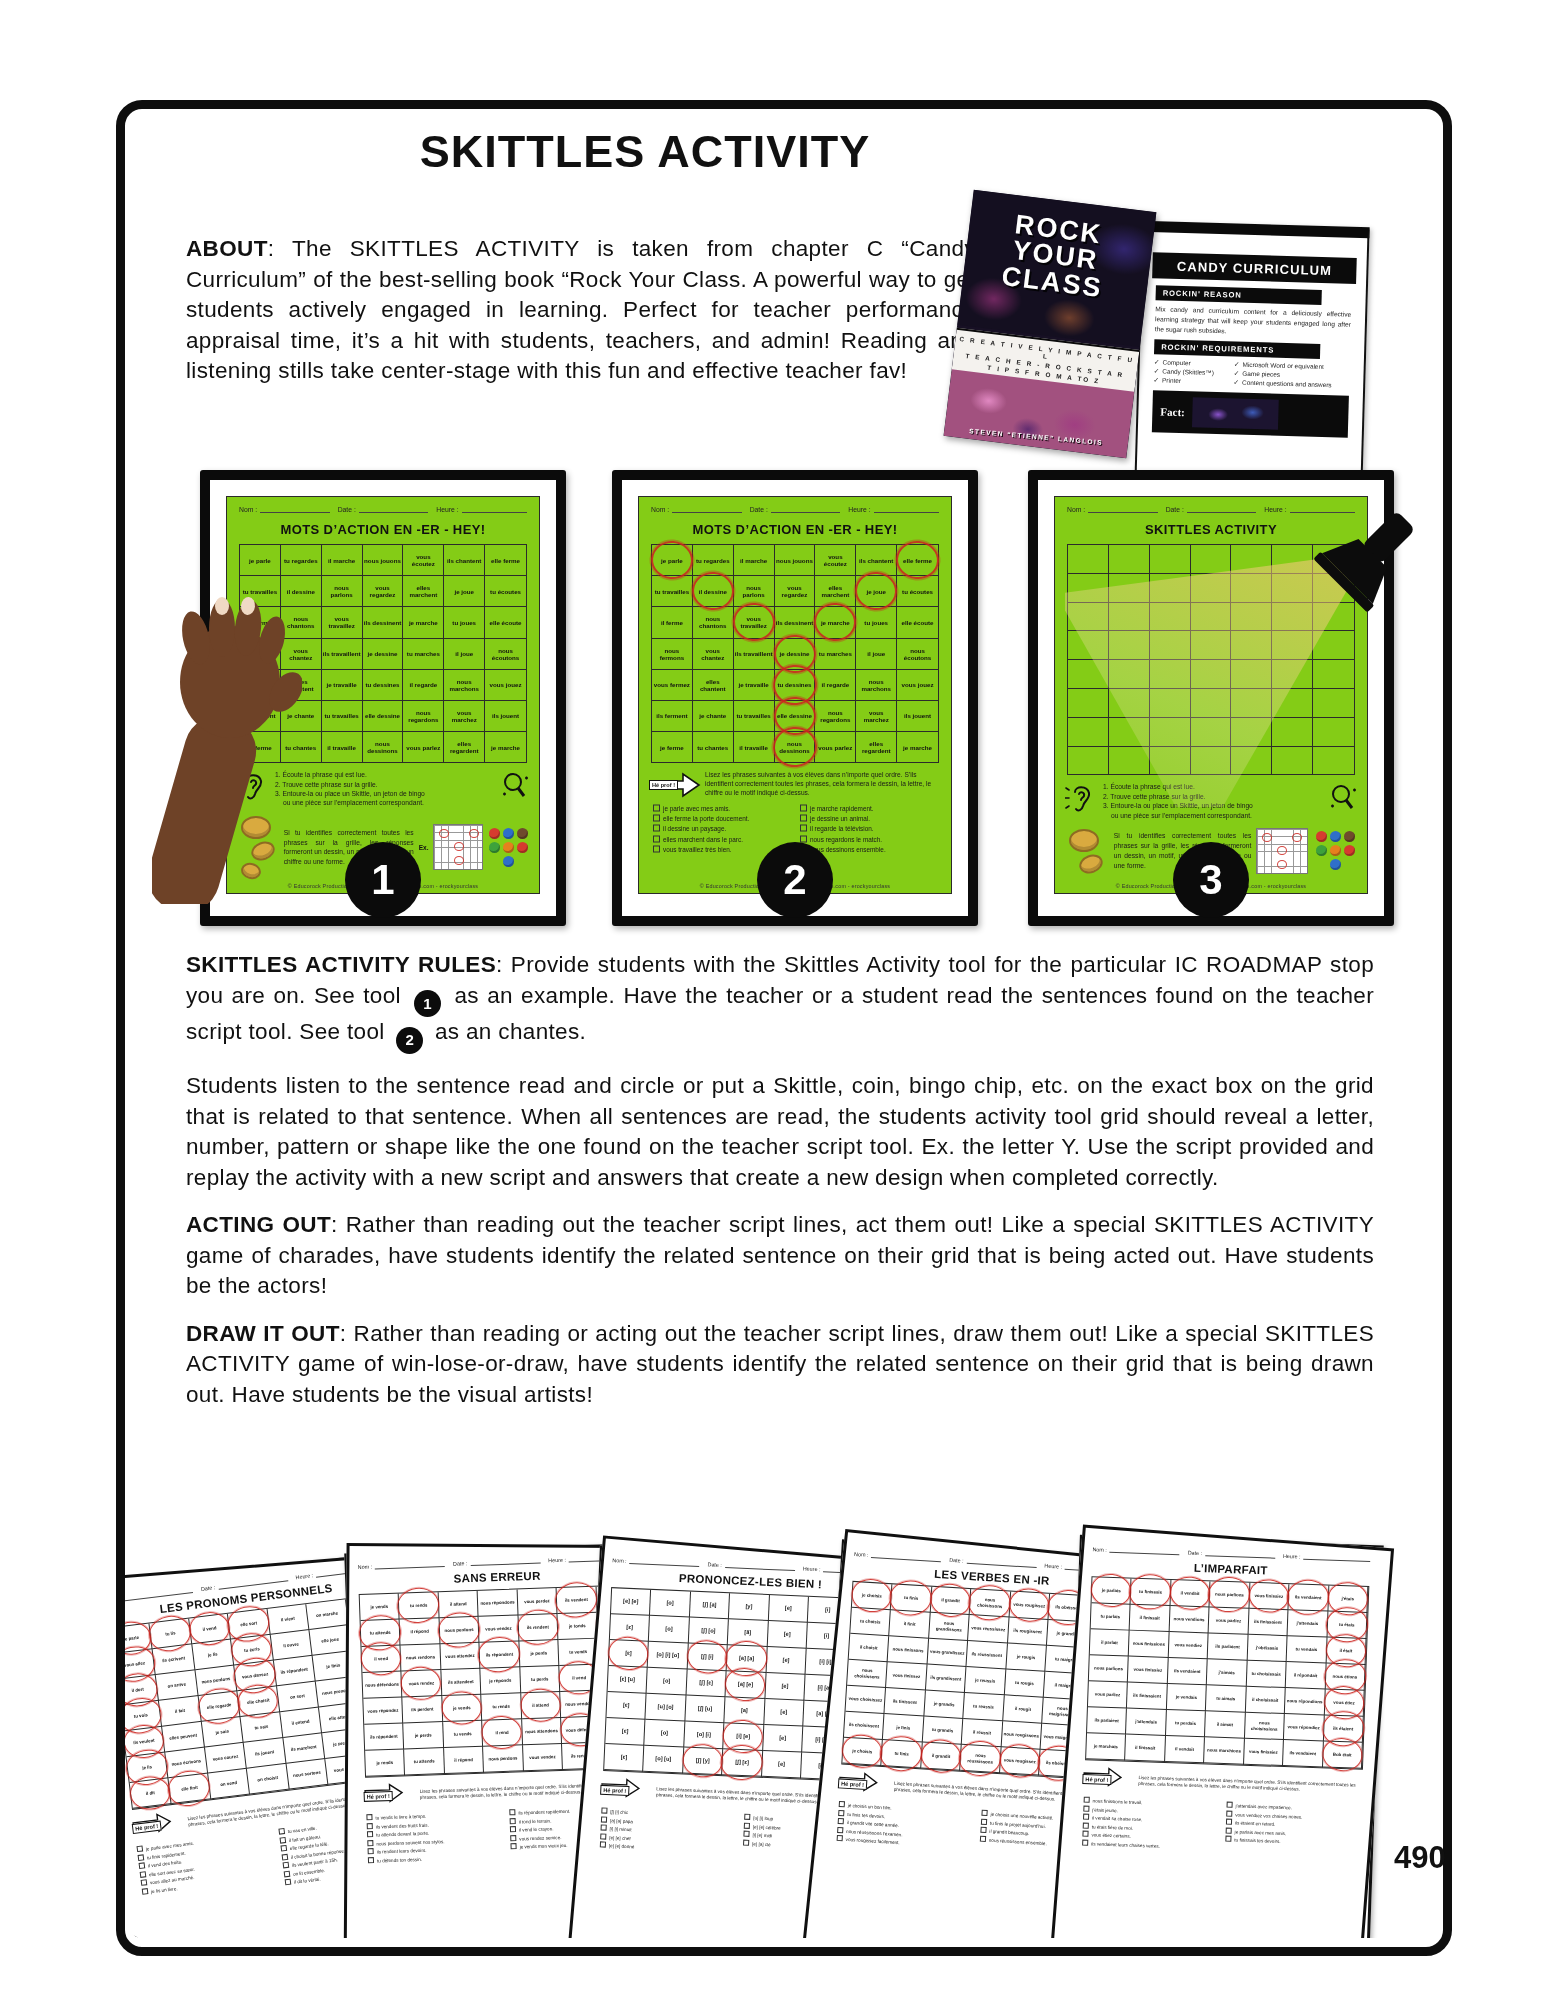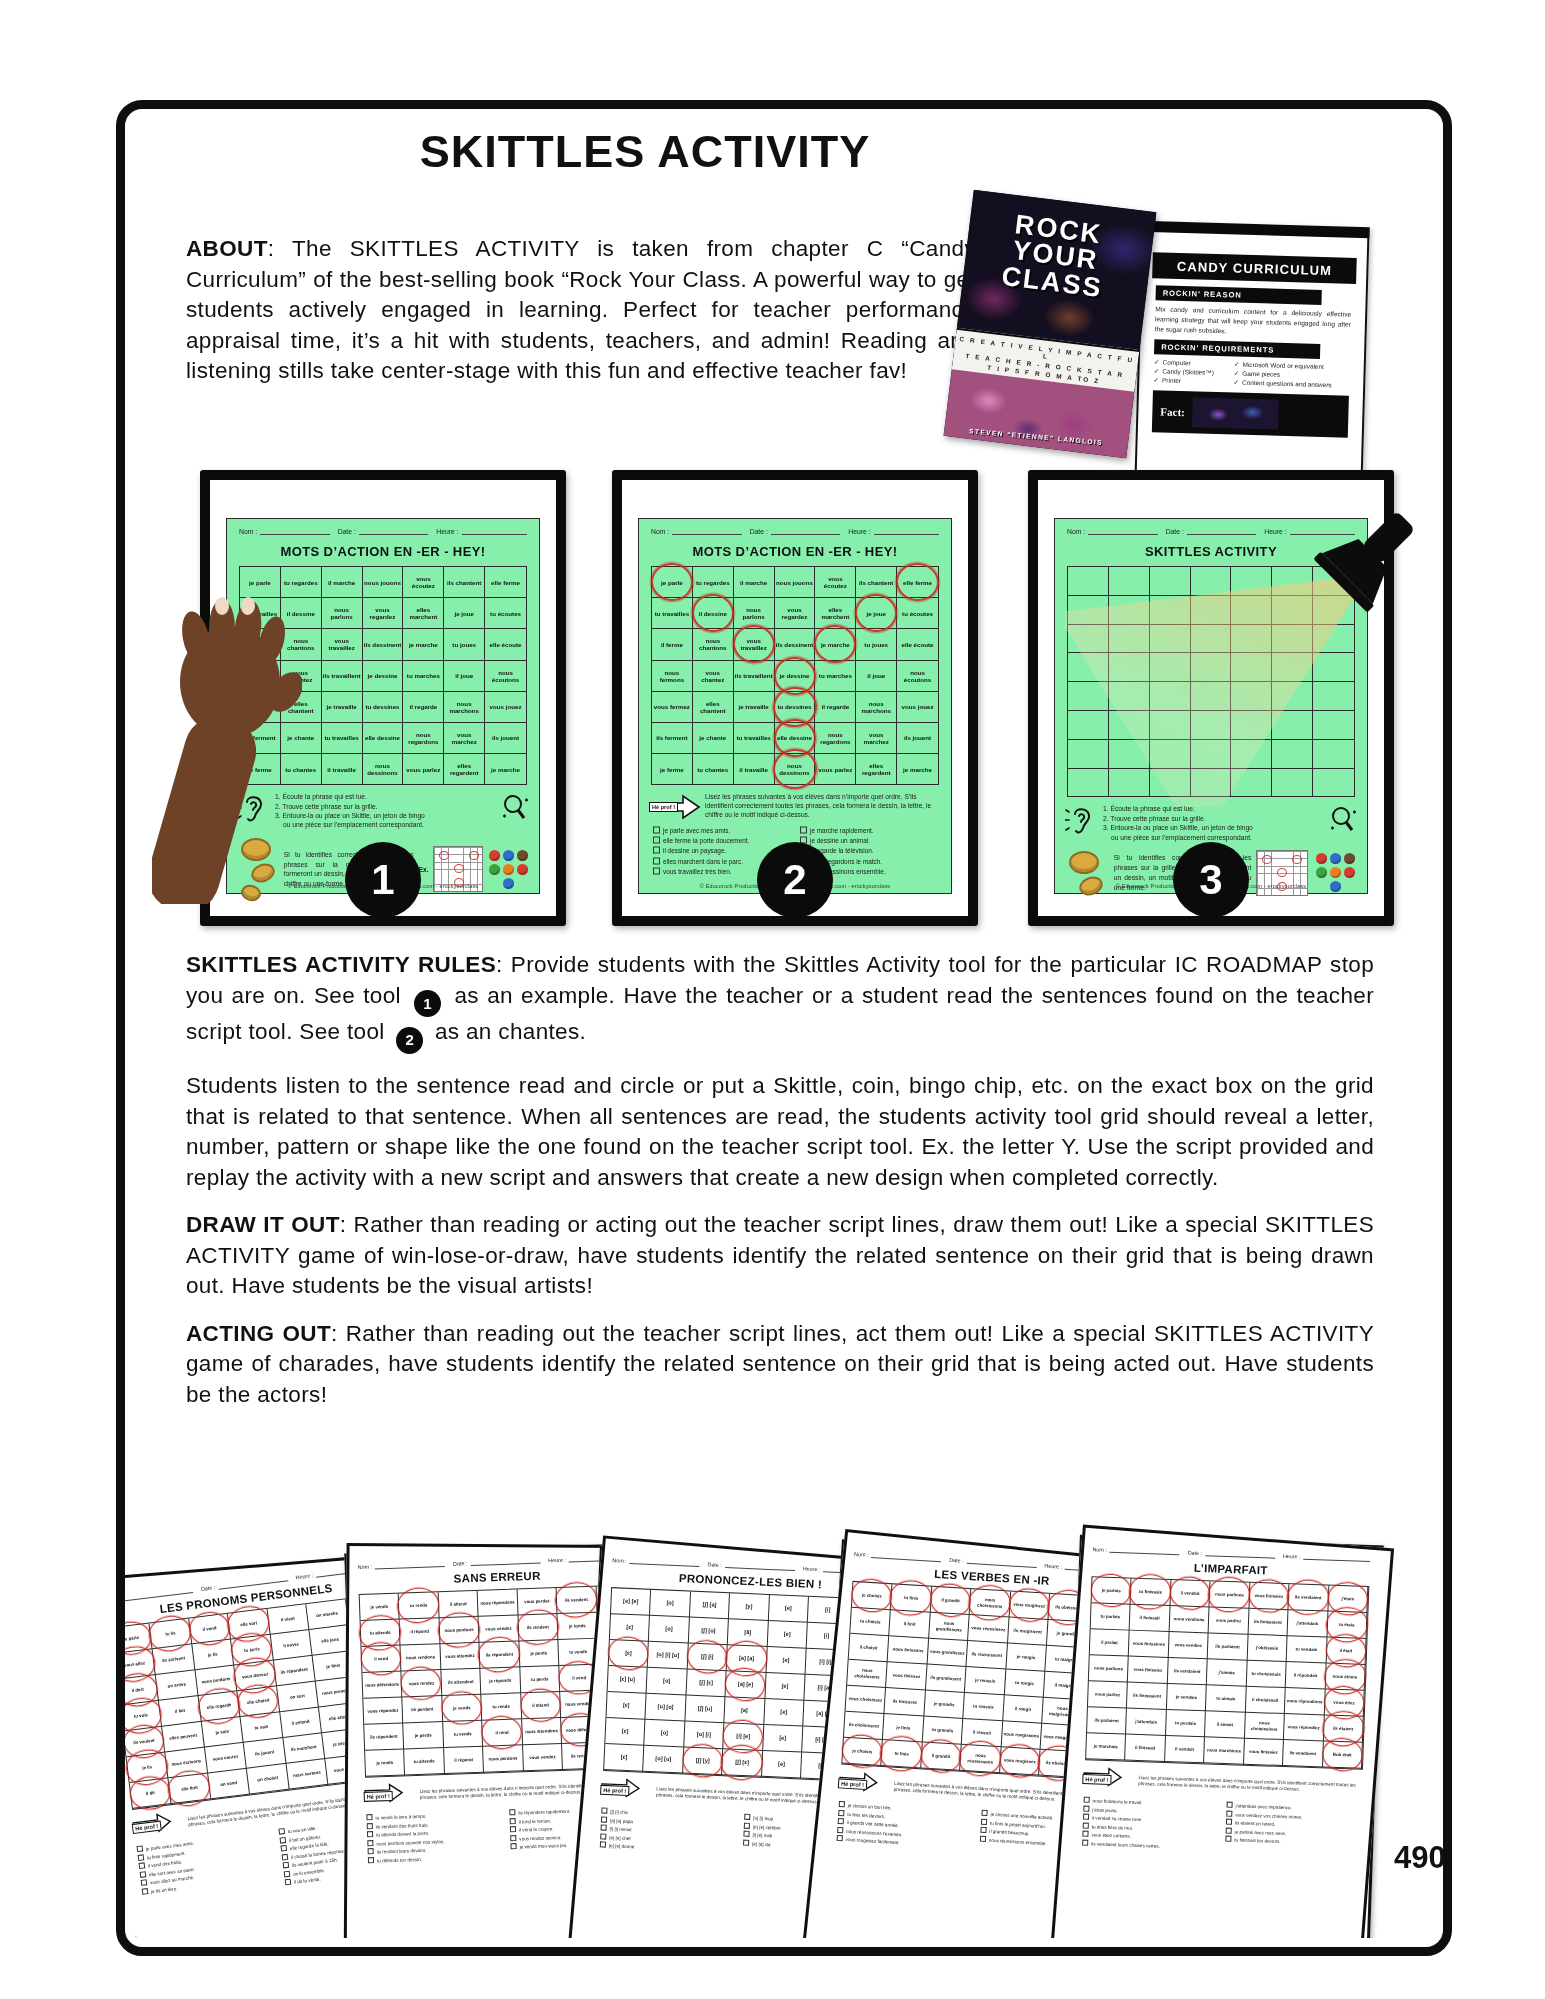--- a/index.html
+++ b/index.html
@@ -49,21 +49,21 @@
   .cc-item i{font-style:normal;font-size:7px;line-height:1;}
   .cc-fact{margin:7px 14px 0;background:#0b0b0b;color:#fff;display:flex;align-items:center;
     gap:8px;padding:6px 8px;}
   .cc-fact span{font-family:"Liberation Serif","DejaVu Serif",serif;font-weight:700;font-size:11px;}
   .cc-photo{width:86px;height:30px;background:
     radial-gradient(14px 9px at 30% 55%,rgba(150,90,220,.9),transparent 70%),
     radial-gradient(16px 10px at 70% 45%,rgba(70,110,220,.8),transparent 70%),#1c1430;}
   
   .tool{position:absolute;top:470px;width:346px;height:436px;background:#fff;
     border:10px solid #0b0b0b;border-radius:3px;z-index:20;box-shadow:2px 3px 6px rgba(0,0,0,.3);}
-  .tpage{position:absolute;left:16px;right:16px;top:16px;bottom:22px;border:1.6px solid #2a2a2a;background:#86efac;margin-top:22px;}
+  .tpage{position:absolute;left:16px;right:16px;top:16px;bottom:22px;border:1.6px solid #2a2a2a;background:#84cc16;}
   .thead{display:flex;gap:8px;margin:8px 12px 0;font-size:6.8px;color:#222;align-items:flex-end;}
   .thead .fld{display:flex;flex:1;gap:3px;align-items:flex-end;}
   .thead .ln{flex:1;border-bottom:.8px solid #444;height:7px;}
   .ttitle{text-align:center;font-size:13px;font-weight:800;letter-spacing:.4px;margin-top:9px;}
   .wgrid{display:grid;grid-template-columns:repeat(var(--cols,7),1fr);border:1.5px solid #2b2b2b;margin:7px 12px 0;}
   .gcell{position:relative;height:28.2px;border-right:1px solid #2b2b2b;border-bottom:1px solid #2b2b2b;
     display:flex;align-items:center;justify-content:center;text-align:center;font-size:6.2px;font-weight:700;
     line-height:1.15;padding:1px;color:#111;}
   .gcell:nth-child(7n){border-right:none;}
   .wgrid .gcell:nth-last-child(-n+7){border-bottom:none;}
@@ -901,22 +901,22 @@
         <rect x="38" y="2" width="24" height="44" rx="6"></rect>
         <polygon points="32,44 68,44 82,76 18,76"></polygon>
         <rect x="16" y="76" width="68" height="9" rx="2"></rect>
       </g>
     </svg>
   </div>
 
   <div class="para-block" style="top:950px;">
     <p class="para"><b>SKITTLES ACTIVITY RULES</b><span>: Provide students with the Skittles Activity tool for the particular IC ROADMAP stop you are on. See tool </span><span class="ibadge">1</span><span> as an example. Have the teacher or a student read the sentences found on the teacher script tool. See tool </span><span class="ibadge">2</span><span> as an chantes.</span></p>
     <p class="para">Students listen to the sentence read and circle or put a Skittle, coin, bingo chip, etc. on the exact box on the grid that is related to that sentence. When all sentences are read, the students activity tool grid should reveal a letter, number, pattern or shape like the one found on the teacher script tool. Ex. the letter Y. Use the script provided and replay the activity with a new script and answers that create a new design when completed correctly.</p>
+    <p class="para"><b>ACTING OUT</b><span>: Rather than reading out the teacher script lines, act them out! Like a special SKITTLES ACTIVITY game of charades, have students identify the related sentence on their grid that is being acted out. Have students be the actors!</span></p>
     <p class="para"><b>DRAW IT OUT</b><span>: Rather than reading or acting out the teacher script lines, draw them out! Like a special SKITTLES ACTIVITY game of win-lose-or-draw, have students identify the related sentence on their grid that is being drawn out. Have students be the visual artists!</span></p>
-    <p class="para"><b>ACTING OUT</b><span>: Rather than reading out the teacher script lines, act them out! Like a special SKITTLES ACTIVITY game of charades, have students identify the related sentence on their grid that is being acted out. Have students be the actors!</span></p>
   </div>
 
   <div id="sheet-clip">
       <div class="sheet" style="left: -7px; top: 1459px; transform: rotate(-7deg); z-index: 10;">
         <div class="thead">
           <div class="fld">
             <span class="ln"></span>
           </div>
           <div class="fld">
             <span>Date :</span>

